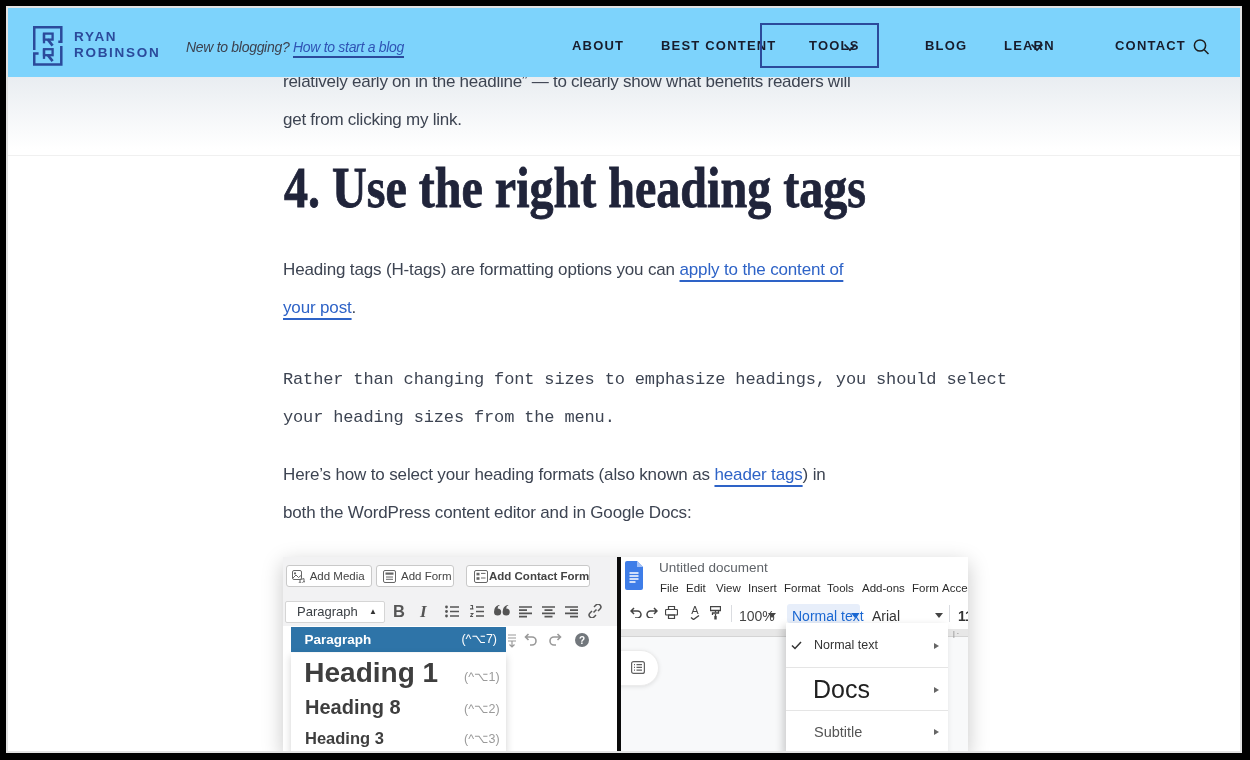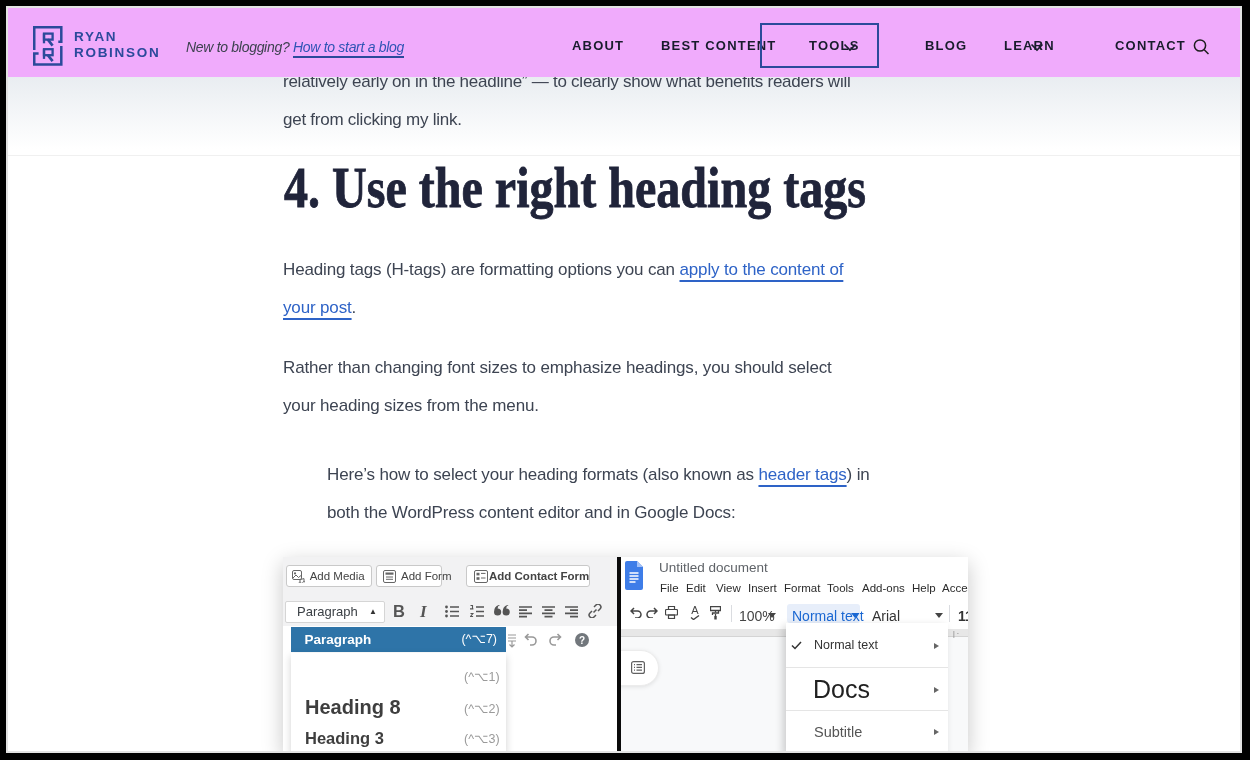--- a/index.html
+++ b/index.html
@@ -6,24 +6,24 @@
 html,body{width:1250px;height:760px;background:#000;overflow:hidden;}
 body{font-family:"Liberation Sans",sans-serif;position:relative;}
 .page{position:absolute;left:6px;top:6px;width:1236px;height:747px;background:#fff;overflow:hidden;}
 .frame{position:absolute;left:0;top:0;width:1236px;height:747px;border:2px solid #e2e2e2;z-index:60;pointer-events:none;}
 .grad{position:absolute;left:0;top:71px;width:100%;height:72px;background:linear-gradient(#e9edf1,rgba(255,255,255,0));}
 .hr2{position:absolute;left:0;top:149px;width:100%;height:1px;background:#f0f0f0;}
 .bp{position:absolute;left:277px;font-size:17px;line-height:38px;color:#3d4452;white-space:nowrap;letter-spacing:-0.15px;}
 .bp a{color:#2e63c7;text-decoration:underline;text-underline-offset:4.5px;text-decoration-thickness:1.5px;}
 .p0{top:56.9px;}
 .p1{top:244.9px;}
-.p2{top:343px;}
-.p3{top:449.9px;margin-left:44px;}
+.p2{top:355px;font-family:Liberation Mono, monospace;}
+.p3{top:449.9px;}
 h2{position:absolute;left:278px;top:154px;font-family:"Liberation Serif",serif;font-weight:bold;font-size:56px;line-height:1;color:#20243a;white-space:nowrap;-webkit-text-stroke:0.8px #20243a;transform:scaleX(0.858);transform-origin:left top;}
-header{position:absolute;left:0;top:0;width:100%;height:71px;background:#f0abfc;}
+header{position:absolute;left:0;top:0;width:100%;height:71px;background:#7dd3fc;}
 .logo{position:absolute;left:27px;top:20px;}
 .logotxt{position:absolute;left:68px;top:22.5px;font-weight:bold;font-size:13.5px;line-height:16px;color:#2b4a9b;letter-spacing:1.7px;}
 .tag{position:absolute;left:180px;top:32.5px;font-style:italic;font-size:14px;letter-spacing:-0.3px;color:#3c414e;white-space:nowrap;}
 .tag a{color:#2f54b5;text-decoration:none;border-bottom:2px solid #2b4a9b;padding-bottom:1px;}
 .nav{position:absolute;top:0;left:0;width:100%;height:71px;font-size:13px;font-weight:bold;letter-spacing:1.2px;color:#181c2c;margin-left:28px;}
 .nav span{position:absolute;top:32px;white-space:nowrap;}
 .tools{position:absolute;left:753.5px;top:17px;width:119.5px;height:45px;border:2px solid #2b4a9b;}
 .shot{position:absolute;left:277px;top:551px;width:685px;height:196px;box-shadow:0 6px 20px rgba(0,0,0,0.22);}
 .wp{position:absolute;left:0;top:0;width:334px;height:196px;background:#f2f2f3;overflow:hidden;}
 .divider{position:absolute;left:334px;top:0;width:4px;height:196px;background:#0b0b0b;}
@@ -69,21 +69,21 @@
   <div class="shot">
     <div class="wp">
       <div class="wpbtn" style="left:2.7px;width:86.3px;">
         <svg style="position:absolute;left:5px;top:4px;" width="13" height="13" viewBox="0 0 13 13">
             <rect x="0.5" y="0.5" width="9" height="9" rx="1.5" fill="none" stroke="#666"></rect>
             <circle cx="3" cy="3.4" r="1.1" fill="#666"></circle>
             <path d="M1 8 L4 5 L6.5 7.5 L9 5.5" fill="none" stroke="#666"></path>
             <path d="M8 9.6 L8 12.2 M8 9.6 L12 8.6 L12 11.4 M8 12.2 a1.2 1.2 0 1 1 -0.01 0 M12 11.4 a1.2 1.2 0 1 1 -0.01 0" fill="none" stroke="#666"></path>
           </svg>
         <span style="margin-left:23px;">Add Media</span></div>
-      <div class="wpbtn" style="left:93px;width:66px;">
+      <div class="wpbtn" style="left:93px;width:78px;">
         <svg style="position:absolute;left:6px;top:4px;" width="13" height="13" viewBox="0 0 13 13">
             <rect x="0.5" y="0.5" width="12" height="12" rx="1.5" fill="none" stroke="#666"></rect>
             <rect x="2.5" y="2.5" width="8" height="2.2" fill="#666"></rect>
             <path d="M3 7 h7 M3 9.3 h7" stroke="#666"></path>
           </svg>
         <span style="margin-left:24px;">Add Form</span></div>
       <div class="wpbtn" style="left:183px;width:124px;">
         <svg style="position:absolute;left:7px;top:4px;" width="14" height="13" viewBox="0 0 14 13">
             <rect x="0.5" y="0.5" width="13" height="12" rx="1.5" fill="none" stroke="#666"></rect>
             <rect x="2.5" y="2.8" width="3" height="2.6" fill="#666"></rect>
@@ -116,20 +116,21 @@
           <path d="M0 1 h13 M2.5 4.2 h8 M0 7.4 h13 M2.5 10.6 h8" stroke="#555" stroke-width="1.7"></path>
         </svg>
       <svg class="ti" style="left:282px;top:49px;" width="13" height="12" viewBox="0 0 13 12">
           <path d="M0 1 h13 M5 4.2 h8 M0 7.4 h13 M5 10.6 h8" stroke="#555" stroke-width="1.7"></path>
         </svg>
       <svg class="ti" style="left:305px;top:47px;" width="14" height="14" viewBox="0 0 14 14">
           <path d="M5.5 8.5 L8.5 5.5 M4 7 L2 9 a2.8 2.8 0 0 0 4 4 l2-2 M10 7 l2-2 a2.8 2.8 0 0 0 -4 -4 L6 3" fill="none" stroke="#555" stroke-width="1.5"></path>
         </svg>
       <div class="ddrow"><span style="margin-left:14px;">Paragraph</span><span style="position:absolute;right:9px;font-weight:normal;font-size:12.5px;">(^⌥7)</span></div>
       <div class="ddpanel"></div>
+      <div class="hh" style="left:21.3px;top:100.4px;font-size:28px;">Heading 1</div>
         <span class="kbd" style="left:181px;top:112px;">(^⌥1)</span>
       <div class="hh" style="left:22px;top:139.2px;font-size:20px;">Heading 8</div>
         <span class="kbd" style="left:181px;top:144px;">(^⌥2)</span>
       <div class="hh" style="left:22px;top:171.6px;font-size:16.5px;">Heading 3</div>
         <span class="kbd" style="left:181px;top:174px;">(^⌥3)</span>
       <svg class="r2i" style="left:225px;" width="8" height="15" viewBox="0 0 8 15">
           <path d="M0 2 h8 M0 5 h8 M0 8 h8 M4 8 v6 M1.5 11.5 L4 14 L6.5 11.5" fill="none" stroke="#999" stroke-width="1.2"></path>
         </svg>
       <svg class="r2i" style="left:241px;" width="13" height="13" viewBox="0 0 13 13">
           <path d="M4.5 1 L1.5 4 L4.5 7 M1.5 4 H8 a4 4 0 0 1 4 4 v0 a4 4 0 0 1 -4 4 H6" fill="none" stroke="#999" stroke-width="1.6"></path>
@@ -152,21 +153,21 @@
         </svg>
       <div style="position:absolute;left:38px;top:3px;font-size:13.5px;color:#5f6368;">Untitled document</div>
       <div class="gdmenu">
         <b style="left:39px;">File</b>
           <b style="left:65px;">Edit</b>
           <b style="left:95px;">View</b>
           <b style="left:127px;">Insert</b>
           <b style="left:163px;">Format</b>
           <b style="left:206px;">Tools</b>
           <b style="left:241px;">Add-ons</b>
-          <b style="left:291px;">Help</b>
+          <b style="left:291px;">Form</b>
           <b style="left:321px;">Acces</b>
       </div>
       <svg style="position:absolute;left:9px;top:50px;" width="12" height="11" viewBox="0 0 12 11">
           <path d="M4 1 L1 4 L4 7 M1 4 H7.5 a3.5 3.5 0 0 1 0 7 H5" fill="none" stroke="#444" stroke-width="1.5"></path>
         </svg>
       <svg style="position:absolute;left:25px;top:50px;" width="12" height="11" viewBox="0 0 12 11">
           <path d="M8 1 L11 4 L8 7 M11 4 H4.5 a3.5 3.5 0 0 0 0 7 H7" fill="none" stroke="#444" stroke-width="1.5"></path>
         </svg>
       <svg style="position:absolute;left:44px;top:49px;" width="13" height="13" viewBox="0 0 13 13">
           <path d="M3.5 3.5 V0.5 h6 v3" fill="none" stroke="#444" stroke-width="1.2"></path>

